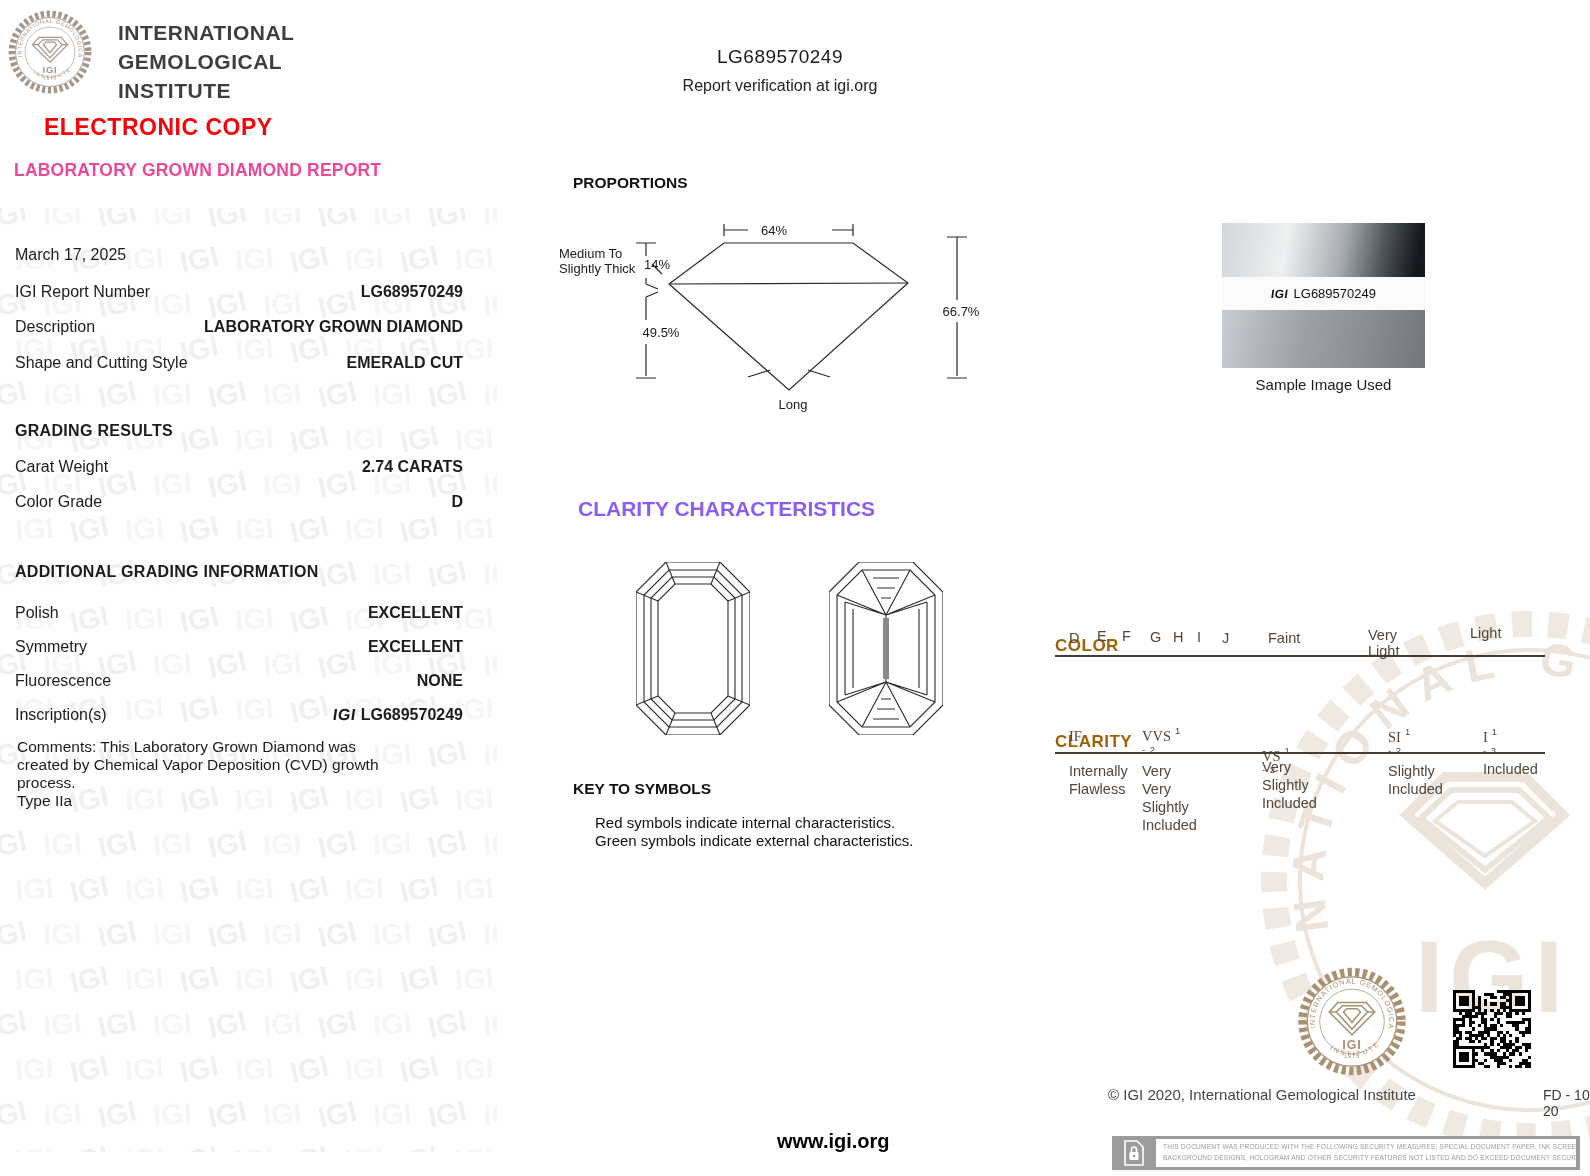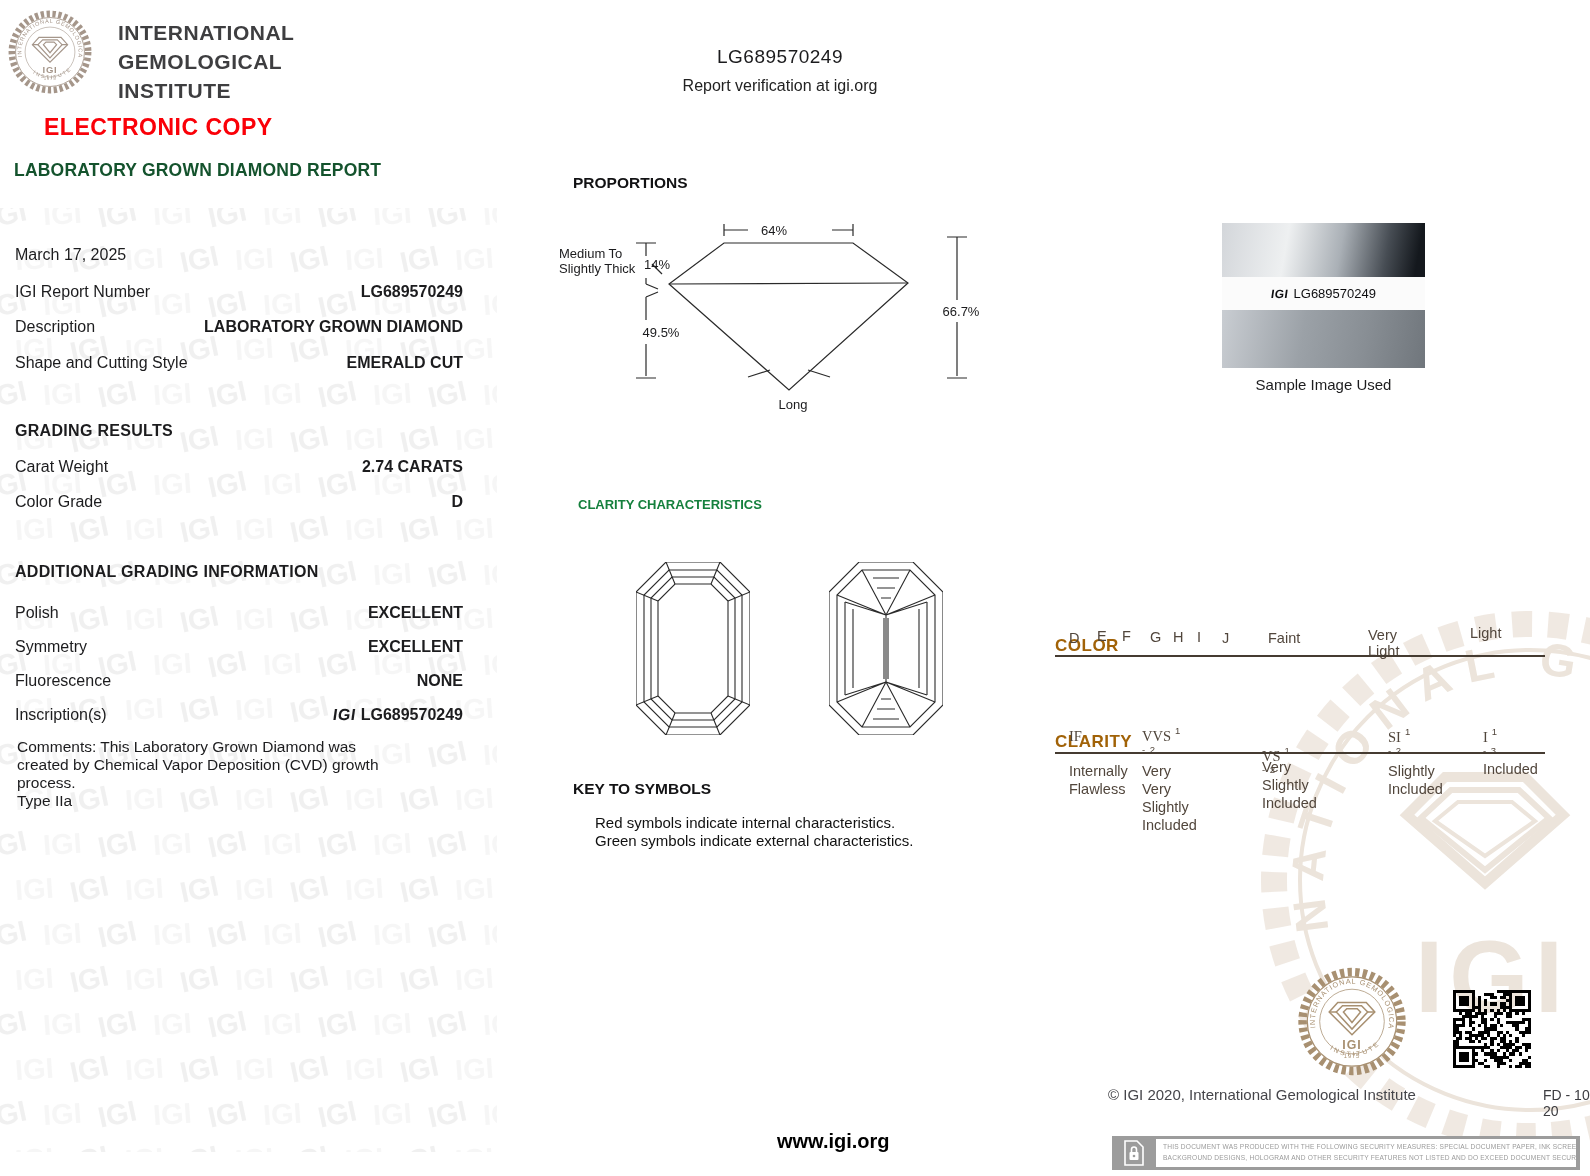--- a/index.html
+++ b/index.html
@@ -6,21 +6,21 @@
   .page{position:relative;width:1590px;height:1176px;background:#fff;overflow:hidden;
         font-family:"Liberation Sans",sans-serif;color:#1c1c1e;}
   .abs{position:absolute;}
 
   
   .logo-seal{left:6px;top:6px;width:88px;height:92px;color:#a5968a;z-index:3;}
   .org-name{left:118px;top:18px;font-size:21px;font-weight:bold;line-height:29px;
             color:#3e3e40;letter-spacing:.5px;z-index:3;}
   .electronic-copy{left:44px;top:114px;font-size:23px;font-weight:bold;color:#fa0008;
                    letter-spacing:.5px;z-index:3;}
-  .report-title{left:14px;top:160px;font-size:17.5px;font-weight:bold;color:#14532d;
+  .report-title{left:14px;top:160px;font-size:17.5px;font-weight:bold;color:#ec4899;
                 letter-spacing:.2px;z-index:3;}
   .center-head{left:580px;top:46px;width:400px;text-align:center;z-index:3;}
   .center-head .num{font-size:19px;color:#1b1b1d;letter-spacing:.5px;}
   .center-head .verif{font-size:16px;margin-top:9px;color:#222;}
 
   
   .left-col{left:0;top:208px;width:497px;height:944px;overflow:hidden;z-index:2;}
   .wm-tile{position:absolute;font-size:29px;font-weight:bold;color:rgba(170,170,174,.18);
            transform:rotate(-12deg);z-index:0;user-select:none;}
   .wm-tile.b{color:rgba(170,170,174,.11);transform:rotate(-4deg);}
@@ -41,21 +41,21 @@
   .sample-img{left:1222px;top:223px;width:203px;height:145px;z-index:3;}
   .si-top{position:absolute;left:0;top:0;width:203px;height:54px;
       background:linear-gradient(100deg,#d3d6da 0%,#eef0f1 32%,#aab0b6 58%,#474d54 80%,#14181d 95%);}
   .si-band{position:absolute;left:0;top:54px;width:203px;height:33px;background:#fbfbfb;
       display:flex;align-items:center;justify-content:center;font-size:13px;color:#0e0e10;}
   .si-bottom{position:absolute;left:0;top:87px;width:203px;height:58px;
       background:linear-gradient(100deg,#c9cdd2 0%,#9ba1a7 40%,#888e94 70%,#70767c 100%);}
   .si-caption{left:1222px;top:376px;width:203px;text-align:center;font-size:15px;color:#1c1c1e;z-index:3;}
 
   
-  .cc-title{left:578px;top:497px;font-size:13px;font-weight:bold;color:#15803d;z-index:3;}
+  .cc-title{left:578px;top:497px;font-size:21px;font-weight:bold;color:#8b5cf6;z-index:3;}
   .stone{z-index:3;}
   .kts-title{left:573px;top:780px;font-size:15.5px;font-weight:bold;color:#121214;z-index:3;}
   .kts-line{left:595px;font-size:15px;color:#111;z-index:3;}
 
   
   .scale{color:#51463c;z-index:3;}
   .sc-title{font-size:17px;font-weight:bold;color:#a16207;letter-spacing:.5px;margin-top:38px;}
   .sc-letter{position:absolute;font-size:14.5px;}
   .sc-line{position:absolute;border-top:2px solid #453b31;width:490px;}
   .cg{font-size:14.5px;font-family:Liberation Serif, serif;}

